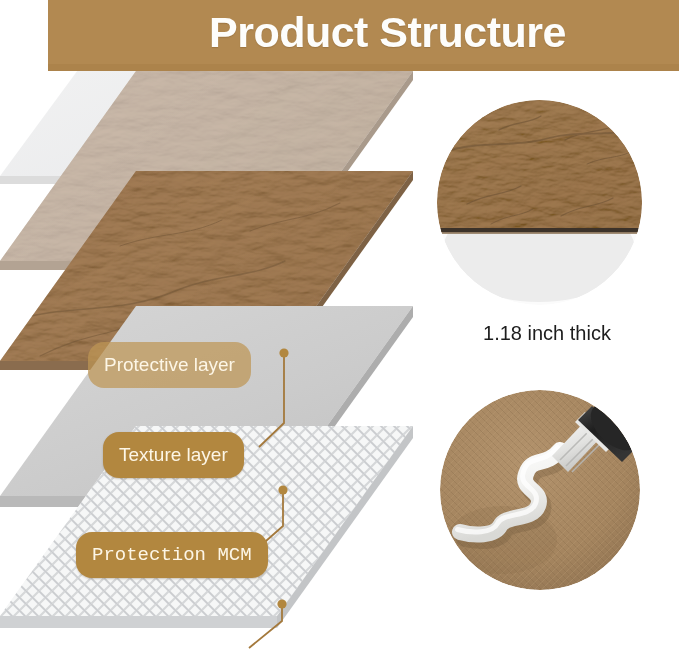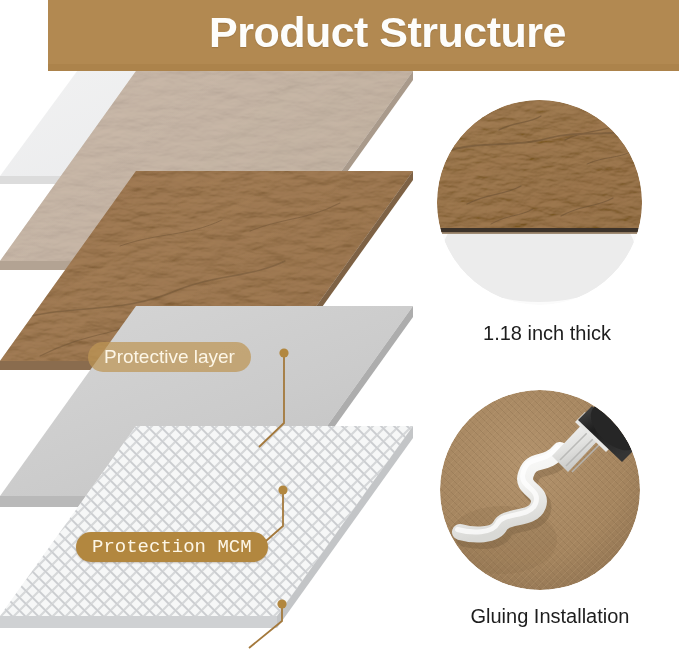--- a/index.html
+++ b/index.html
@@ -37,21 +37,21 @@
   .stack svg{position:absolute;left:0;top:0;}
 
   
   .pill{
     position:absolute;
     height:30px;
     border-radius:16px;
     background:#b2873f;
     color:#fdf6e6;
     display:flex;align-items:center;justify-content:center;
-    padding:0 16px;
+    padding:8px 16px;
     font-size:19px;
     white-space:nowrap;
     box-shadow:0 1px 2px rgba(70,45,10,.25);
     font-family:"Liberation Sans",sans-serif;
   }
   .pill.soft{background:rgba(190,150,85,.72);box-shadow:none;}
 
   
   .circle-panel{position:absolute;}
   .circle{
@@ -193,20 +193,23 @@
 
         <path d="M249,577 L282,550 L282,533"></path>
         <circle cx="282" cy="533" r="4.6" fill="#b2873f" stroke="none"></circle>
       </g>
     </svg>
 
     <div class="pill soft" style="left:88px;top:271px;">
       <span>Protective layer</span>
     </div>
 
+    <div class="pill" style="left:103px;top:361px;">
+      <span>Texture layer</span>
+    </div>
 
     <div class="pill" style="left:76px;top:461px;font-family:Liberation Mono, monospace;">
       <span>Protection MCM</span>
     </div>
 
   </div>
 
   <div class="circle-panel" style="left:437px;top:100px;width:220px;height:250px;">
     <div class="circle" style="width:205px;height:205px;">
       <svg width="205" height="205" viewBox="0 0 205 205">
@@ -313,16 +316,15 @@
           </g>
 
           <g>
             <path d="M152,16 L196,58 L182,72 L138,30 Z" fill="url(#gCap)"></path>
             <ellipse cx="175" cy="37" rx="29" ry="17" fill="#262626" transform="rotate(43 175 37)"></ellipse>
             <path d="M158,14 L198,54" stroke="#6a6a6a" stroke-width="3" opacity="0.5"></path>
           </g>
         </g>
       </svg>
     </div>
-    <div class="caption" style="top:215px;">Gluing Installation</div>
   </div>
 
 </div>
 
 </body></html>

